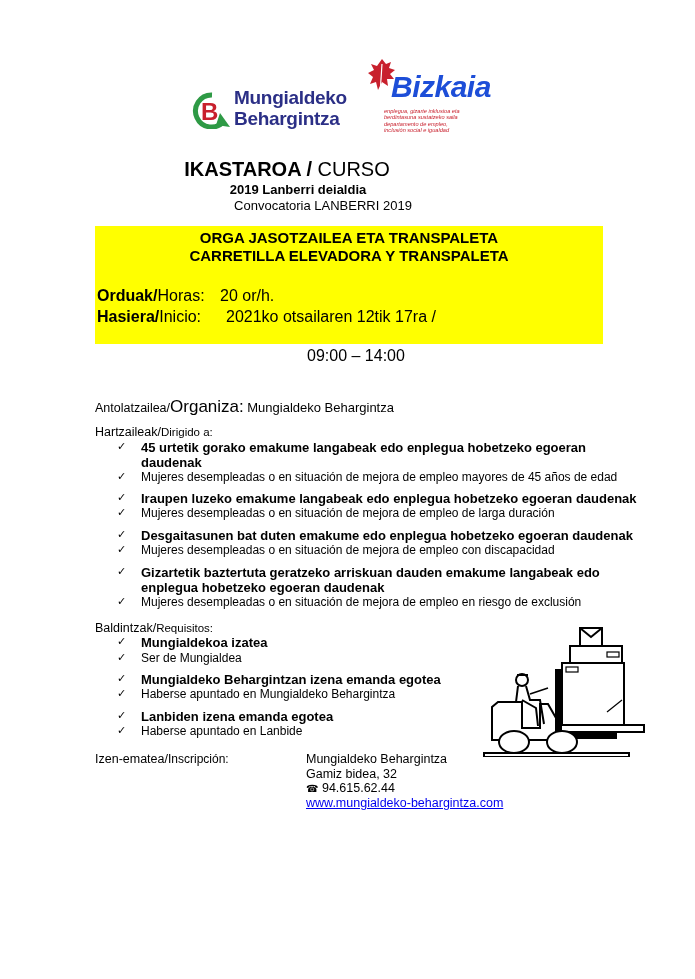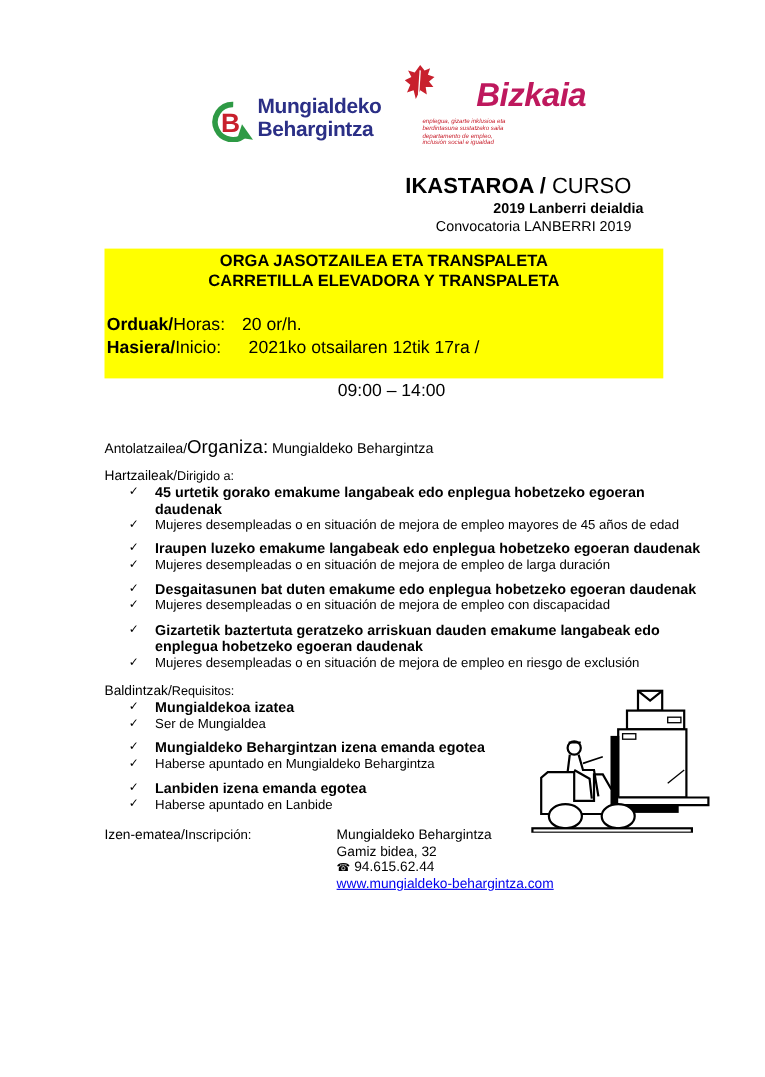--- a/index.html
+++ b/index.html
@@ -5,29 +5,29 @@
   html, body { margin:0; padding:0; background:#ffffff; }
   body { width:695px; height:979px; position:relative; font-family:"DejaVu Sans", sans-serif; color:#000; overflow:hidden; }
   .abs { position:absolute; }
 
   
   .logo-mb { left:190px; top:83px; width:135px; height:50px; }
   .mb-icon { position:absolute; left:0; top:8px; width:40px; height:38px; }
   .mb-text { position:absolute; left:44px; top:4px; font-family:"Liberation Sans", sans-serif; font-size:19px; line-height:21px; color:#2b2f86; font-weight:bold; letter-spacing:-0.3px; }
   .logo-bz { left:368px; top:58px; width:140px; height:78px; }
   .bz-leaf { position:absolute; left:0; top:0; width:28px; height:38px; }
-  .bz-word { position:absolute; left:23px; top:12px; font-family:"Liberation Sans", sans-serif; font-weight:bold; font-style:italic; font-size:30px; color:#be185d; letter-spacing:-0.5px;margin-left:42px; }
+  .bz-word { position:absolute; left:23px; top:12px; font-family:"Liberation Sans", sans-serif; font-weight:bold; font-style:italic; font-size:30px; color:#1d4ed8; letter-spacing:-0.5px; }
   .bz-sub { position:absolute; left:16px; font-family:"Liberation Sans", sans-serif; font-style:italic; font-size:5.6px; line-height:6.2px; color:#c8202d; white-space:nowrap; }
 
   
-  .title { left:0; width:574px; text-align:right; font-family:"Liberation Sans", sans-serif; }
+  .title { left:0; width:574px; text-align:center; font-family:"Liberation Sans", sans-serif; }
   .t1 { top:158px; font-size:20px; }
   .t1 b { font-weight:bold; }
   .t2 { top:182px; font-size:13px; }
-  .t3 { top:198px; font-size:13px; }
+  .t3 { top:198px; font-size:13px;padding-left:36px; }
 
   
   .yellow { left:95px; top:226px; width:508px; height:118px; background:#ffff00; }
   .y-h1 { position:absolute; left:0; width:508px; text-align:center; font-family:"Liberation Sans", sans-serif; font-weight:bold; font-size:15px; }
   .y-line { position:absolute; font-family:"Liberation Sans", sans-serif; font-size:16px; white-space:nowrap; }
 
   
   .txt { font-family:"Liberation Sans", sans-serif; font-size:12.5px; white-space:nowrap; }
   .lbl b { font-weight:bold; }
   .item { position:absolute; left:117px; font-family:"Liberation Sans", sans-serif; white-space:nowrap; }

